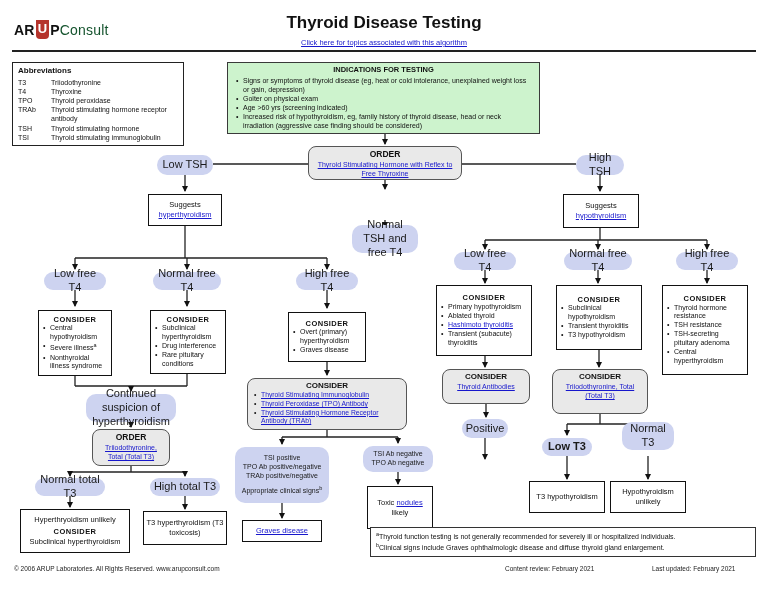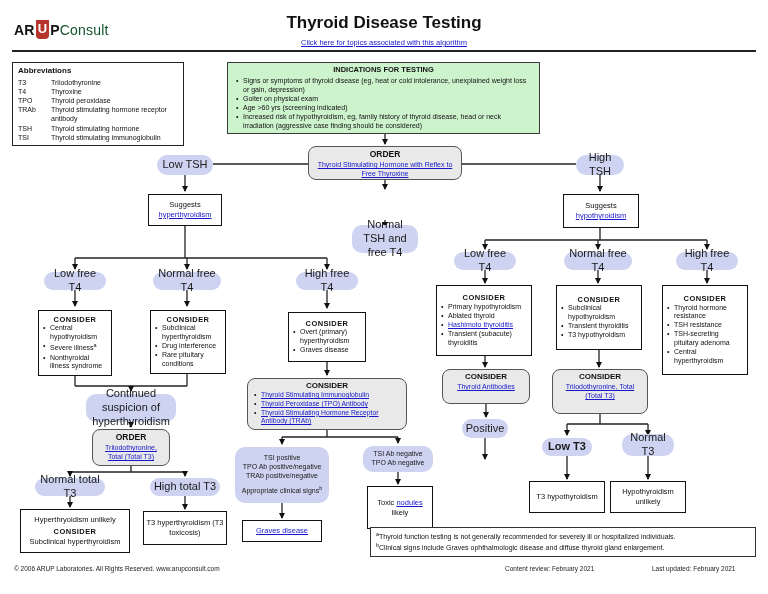--- a/index.html
+++ b/index.html
@@ -304,21 +304,21 @@
     <span class="lnk">Triiodothyronine, Total (Total T3)</span>
   </div>
 
   <div class="abs pill" style="left:462px;top:419px;width:46px;height:19px;">
       <span>Positive</span>
     </div>
 
   <div class="abs pill" style="left:542px;top:438px;width:50px;height:18px;font-weight:bold;">
       <span>Low T3</span>
     </div>
-  <div class="abs pill" style="left:622px;top:434px;width:52px;height:22px;">
+  <div class="abs pill" style="left:622px;top:422px;width:52px;height:28px;">
       <span>Normal T3</span>
     </div>
   <div class="abs nbox thin" style="left:529px;top:481px;width:76px;height:32px;">
       <span>T3 hypothyroidism</span>
     </div>
   <div class="abs nbox thin" style="left:610px;top:481px;width:76px;height:32px;">
       <span>Hypothyroidism unlikely</span>
     </div>
 
   <div class="abs fnbox" style="left:370px;top:527px;width:386px;height:30px;">

